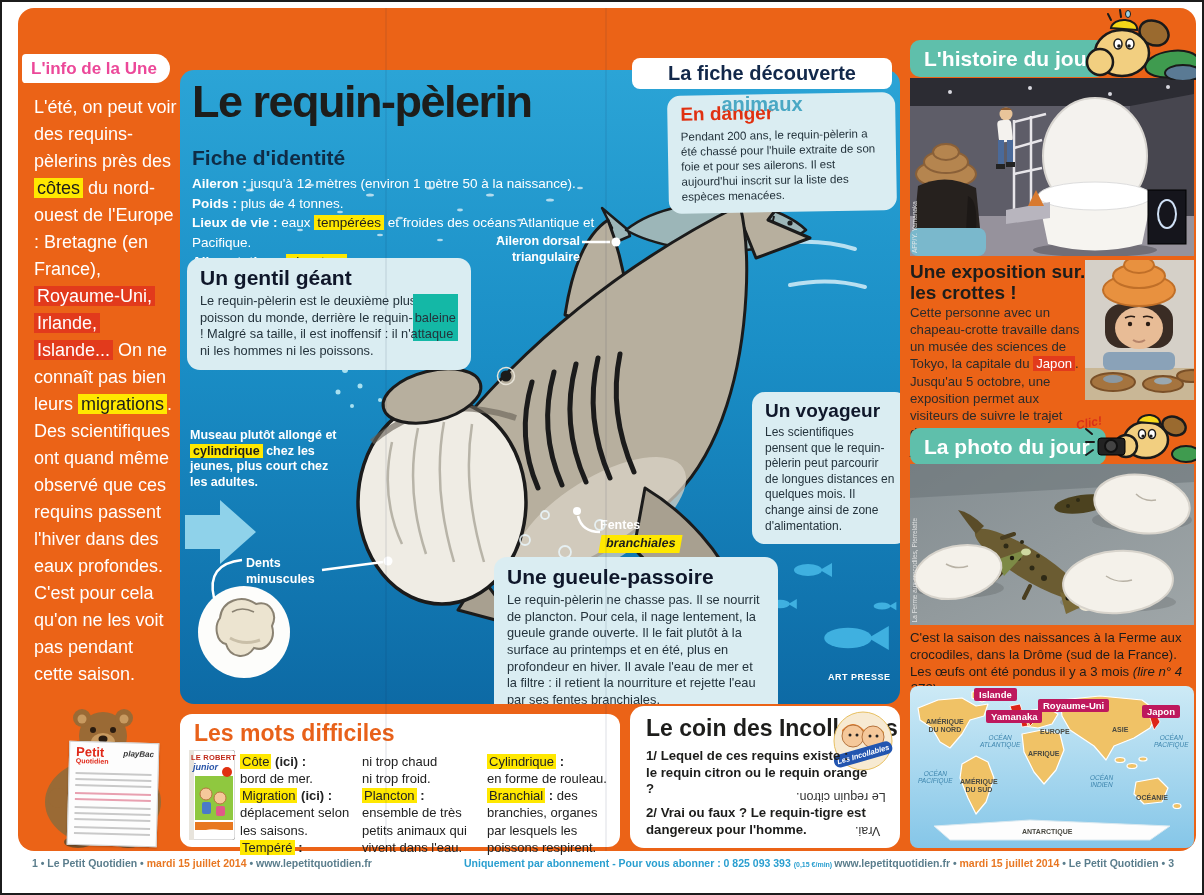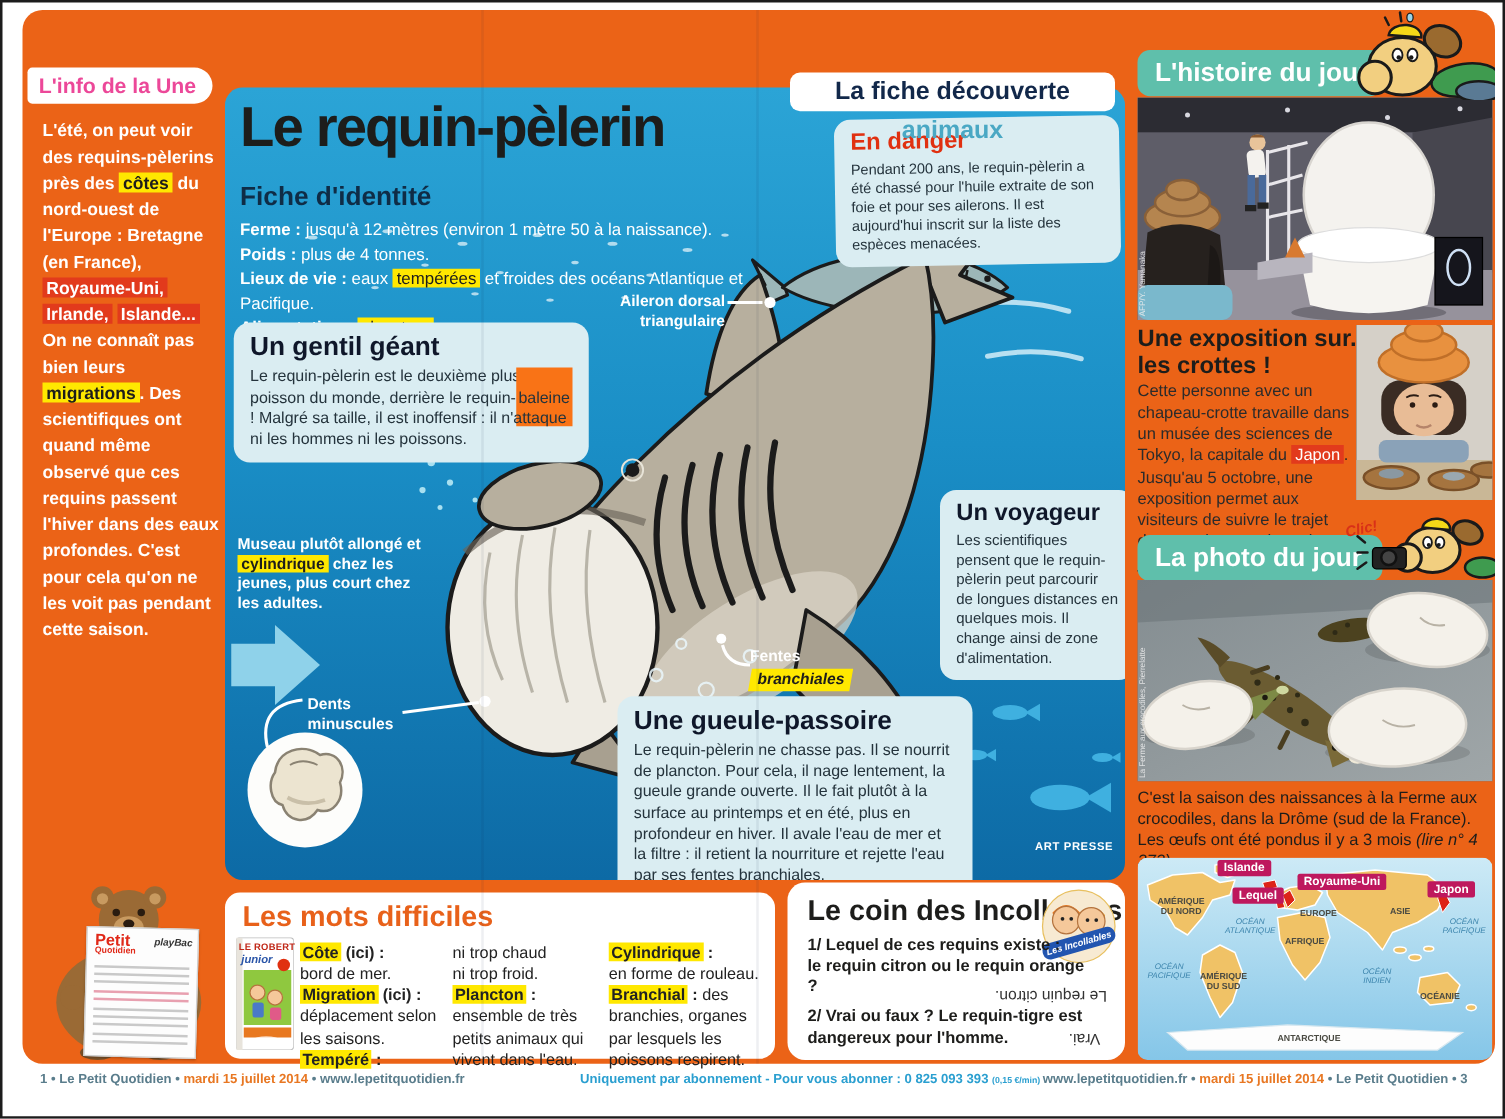--- a/index.html
+++ b/index.html
@@ -5,21 +5,21 @@
   html,body{margin:0;padding:0;background:#e9e9e9;}
   .page{position:relative;width:1204px;height:895px;background:#fff;border:2px solid #1c1c1c;box-sizing:border-box;
         font-family:"Liberation Sans","DejaVu Sans",sans-serif;overflow:hidden;}
   .abs{position:absolute;}
   .orange{left:16px;top:6px;width:1178px;height:843px;background:#eb6317;border-radius:16px;}
   .fold{top:6px;height:843px;width:2px;background:rgba(10,30,70,0.07);z-index:40;}
 
   
   .badge-une{left:20px;top:52px;width:148px;height:29px;background:#fff;border-radius:4px 15px 15px 4px;
              color:#ec4899;font-weight:800;font-size:17px;line-height:29px;padding-left:9px;box-sizing:border-box;}
-  .une-body{left:32px;top:92px;width:143px;color:#fff;font-size:14px;font-weight:700;line-height:1.5;}
+  .une-body{left:32px;top:92px;width:143px;color:#fff;font-size:18px;font-weight:400;line-height:1.5;}
 
   
   .blue{left:178px;top:68px;width:720px;height:634px;border-radius:14px;overflow:hidden;
         background:linear-gradient(180deg,#2ba4d6 0%,#1a8ec6 45%,#0d6aa5 100%);}
   .blue svg.illu{left:0;top:0;}
   .main-title{left:12px;top:6px;font-size:45px;font-weight:800;color:#1d1d1b;letter-spacing:-1.5px;}
   .fiche-heading{left:12px;top:76px;font-size:21px;font-weight:800;color:#0f2c46;}
   .identity{left:12px;top:104px;width:452px;color:#fff;font-size:13.5px;line-height:1.45;}
   .badge-fiche{left:630px;top:56px;width:260px;height:31px;background:#fff;border-radius:8px;text-align:center;
                font-size:20px;font-weight:800;line-height:31px;color:#12284a;z-index:30;}
@@ -38,26 +38,26 @@
   .lbl-aileron{left:296px;top:164px;width:104px;text-align:right;}
   .lbl-museau{left:10px;top:358px;width:154px;}
   .lbl-dents{left:66px;top:486px;width:92px;}
   .lbl-fentes{left:420px;top:448px;}
   .fentes-hl{display:inline-block;background:#ffe800;color:#1d1d1b;padding:1px 6px;transform:skewX(-10deg);margin-top:1px;}
   .credit-art{left:648px;top:602px;color:#fff;font-size:9px;font-weight:800;letter-spacing:.5px;}
 
   
   .m-yellow{background:#ffe800;color:#1d1d1b;padding:0 3px;box-decoration-break:clone;-webkit-box-decoration-break:clone;}
   .m-red{background:#e23a1c;color:#fff;padding:0 3px;box-decoration-break:clone;-webkit-box-decoration-break:clone;}
-  .m-violet{background:#f97316;padding:16px 2px;box-decoration-break:clone;-webkit-box-decoration-break:clone;}
+  .m-violet{background:#14b8a6;padding:16px 2px;box-decoration-break:clone;-webkit-box-decoration-break:clone;}
   .m-bold{font-weight:700;}
   .m-italic{font-style:italic;}
   .m-teal{color:#4aa8c4;}
   .m-orange{color:#e87722;}
-  .m-yb{background:#ffe800;font-weight:700;padding:0 2px;box-decoration-break:clone;-webkit-box-decoration-break:clone;}
+  .m-yb{background:#ffe800;font-weight:400;padding:0 2px;box-decoration-break:clone;-webkit-box-decoration-break:clone;}
   .m-tiny{font-size:7px;}
 
   
   .mots{left:178px;top:712px;width:440px;height:133px;background:#fff;border-radius:12px;}
   .mots-title{left:14px;top:6px;font-size:23px;font-weight:800;color:#e8611a;}
   .mcol{top:39px;font-size:13px;color:#222;line-height:1.32;}
   .coin{left:628px;top:704px;width:270px;height:142px;background:#fff;border-radius:14px;}
   .coin-title{left:16px;top:9px;font-size:23px;font-weight:800;color:#1d1d1b;}
   .coin-q{font-size:13.2px;font-weight:700;color:#1d1d1b;white-space:pre-line;line-height:1.25;}
   .coin-a{font-size:12.5px;color:#333;transform:rotate(180deg);}
@@ -263,21 +263,21 @@
       <g fill="#fff">
         <circle cx="436" cy="172" r="4.5"></circle>
           <circle cx="208" cy="491" r="4.5"></circle>
           <circle cx="397" cy="441" r="4"></circle>
       </g>
     </svg>
 
     <div class="abs main-title">Le requin-pèlerin</div>
     <div class="abs fiche-heading">Fiche d'identité</div>
     <div class="abs identity">
-      <div><span class="m-bold">Ferme : </span><span>jusqu'à 12 mètres (environ 1 mètre 50 à la naissance).</span></div>
+      <div><span class="m-bold">Aileron : </span><span>jusqu'à 12 mètres (environ 1 mètre 50 à la naissance).</span></div>
       <div><span class="m-bold">Poids : </span><span>plus de 4 tonnes.</span></div>
       <div><span class="m-bold">Lieux de vie : </span><span>eaux </span><span class="m-yellow">tempérées</span><span> et froides des océans Atlantique et Pacifique.</span></div>
       <div><span class="m-bold">Alimentation : </span><span class="m-yellow">plancton.</span></div>
     </div>
 
     <div class="abs bbox box-danger">
       <h3>En danger</h3>
       <div class="bd"><span>Pendant 200 ans, le requin-pèlerin a été chassé pour l'huile extraite de son foie et pour ses ailerons. Il est aujourd'hui inscrit sur la liste des espèces menacées.</span></div>
     </div>
     <div class="abs bbox box-geant">
@@ -535,21 +535,21 @@
       <path d="M24,140 L120,134 L260,140 L240,154 L40,154 Z" fill="#fdfdfd" stroke="#d8e8f0"></path>
       <g fill="#dd2418" stroke="#fff" stroke-width=".8">
         <path d="M100,20 L110,18 L112,24 L102,26 Z"></path>
         <path d="M116,30 L122,26 L126,34 L120,40 Z"></path>
         <path d="M111,36 L116,34 L118,40 L112,41 Z"></path>
         <path d="M240,32 L246,28 L250,36 L244,44 Z"></path>
       </g>
     </svg>
     <div class="chip" style="left:64px;top:2px">Islande</div>
     <div class="chip" style="left:128px;top:13px">Royaume-Uni</div>
-    <div class="chip" style="left:76px;top:24px">Lequel</div>
+    <div class="chip" style="left:76px;top:24px">Yamanaka</div>
     <div class="chip" style="left:232px;top:19px">Japon</div>
     <div class="geo" style="left:16px;top:32px">AMÉRIQUE
 DU NORD</div>
     <div class="geo" style="left:130px;top:42px">EUROPE</div>
     <div class="geo" style="left:202px;top:40px">ASIE</div>
     <div class="geo" style="left:118px;top:64px">AFRIQUE</div>
     <div class="geo" style="left:50px;top:92px">AMÉRIQUE
 DU SUD</div>
     <div class="geo" style="left:226px;top:108px">OCÉANIE</div>
     <div class="geo" style="left:112px;top:142px">ANTARCTIQUE</div>

